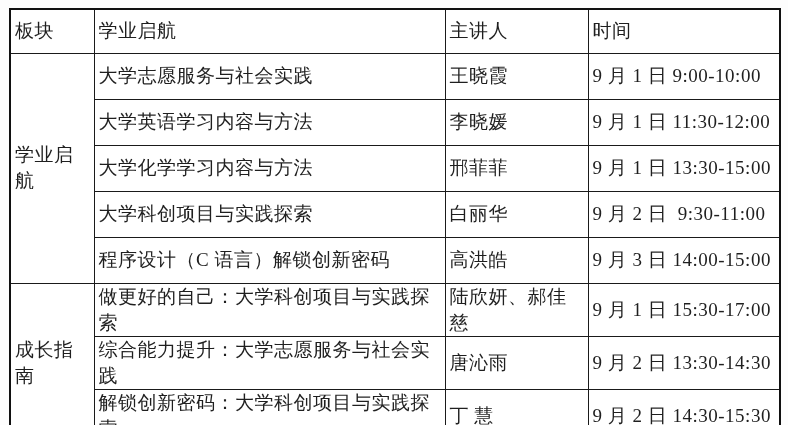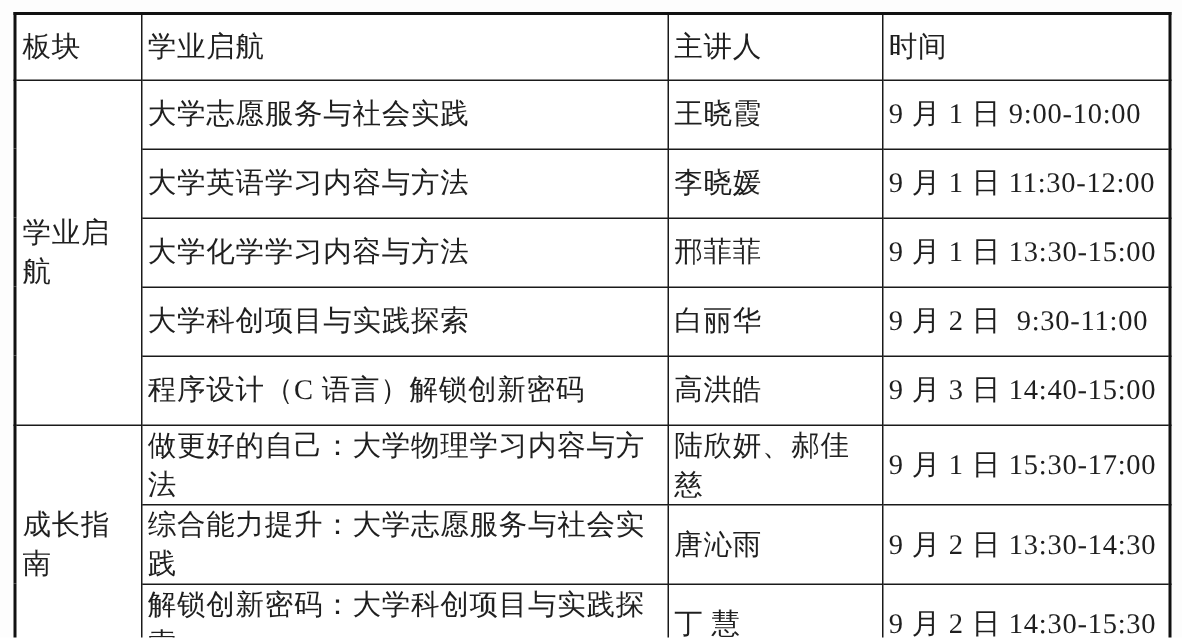--- a/index.html
+++ b/index.html
@@ -80,26 +80,26 @@
         <td class="time-cell">9 月 1 日 13:30-15:00</td>
       </tr>
       <tr class="data-row">
         <td>大学科创项目与实践探索</td>
         <td>白丽华</td>
         <td class="time-cell">9 月 2 日  9:30-11:00</td>
       </tr>
       <tr class="data-row">
         <td>程序设计（C 语言）解锁创新密码</td>
         <td>高洪皓</td>
-        <td class="time-cell">9 月 3 日 14:40-15:00</td>
+        <td class="time-cell">9 月 3 日 14:00-15:00</td>
       </tr>
 
       <tr class="data-row">
         <td rowspan="3">成长指南</td>
-        <td>做更好的自己：大学物理学习内容与方法</td>
+        <td>做更好的自己：大学科创项目与实践探索</td>
         <td>陆欣妍、郝佳慈</td>
         <td class="time-cell">9 月 1 日 15:30-17:00</td>
       </tr>
       <tr class="data-row">
         <td>综合能力提升：大学志愿服务与社会实践</td>
         <td>唐沁雨</td>
         <td class="time-cell">9 月 2 日 13:30-14:30</td>
       </tr>
       <tr class="data-row">
         <td>解锁创新密码：大学科创项目与实践探索</td>

